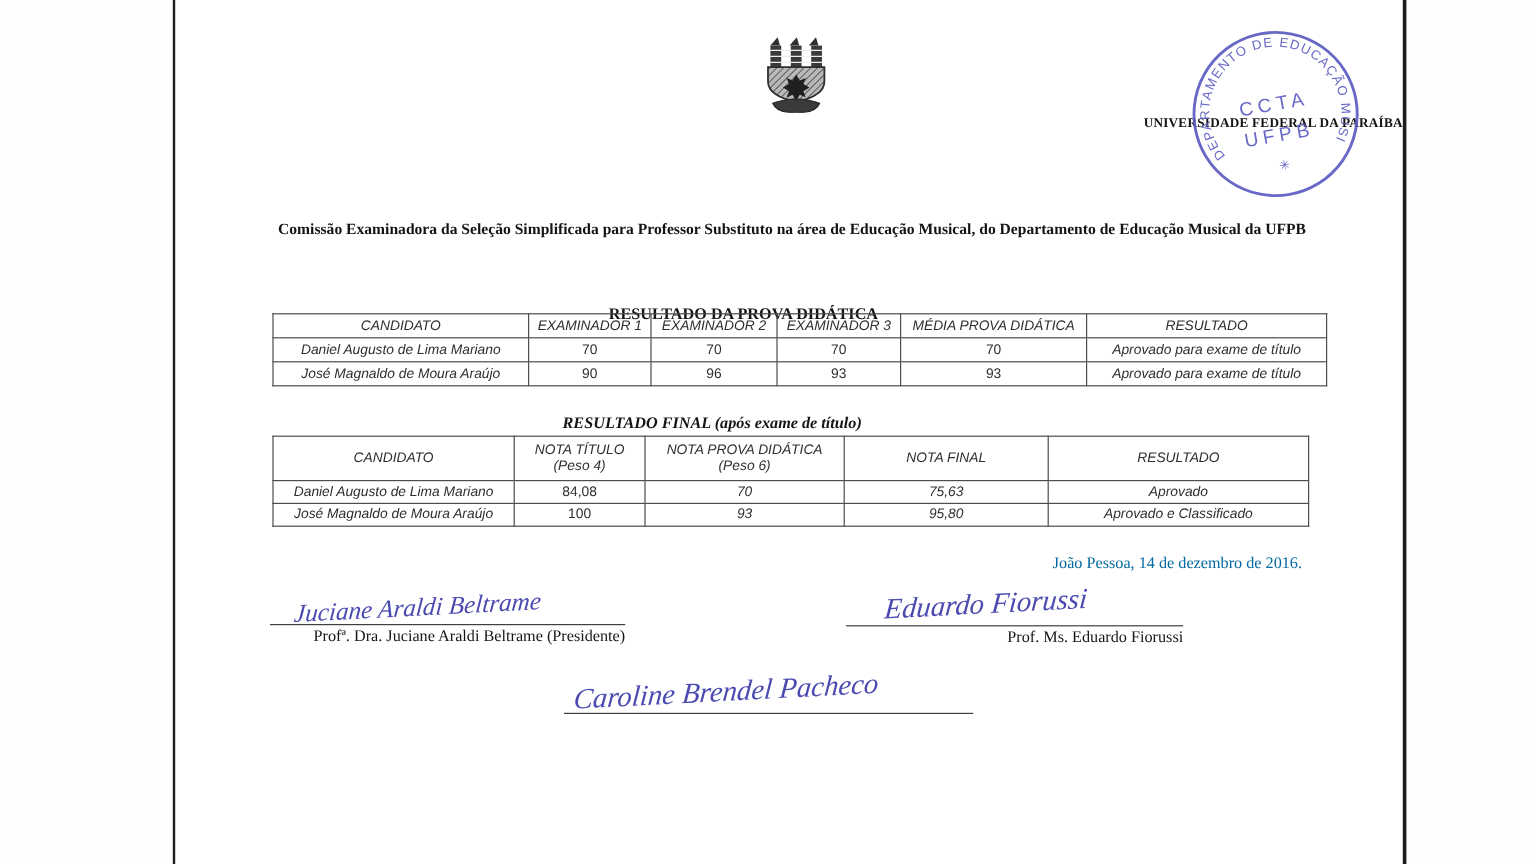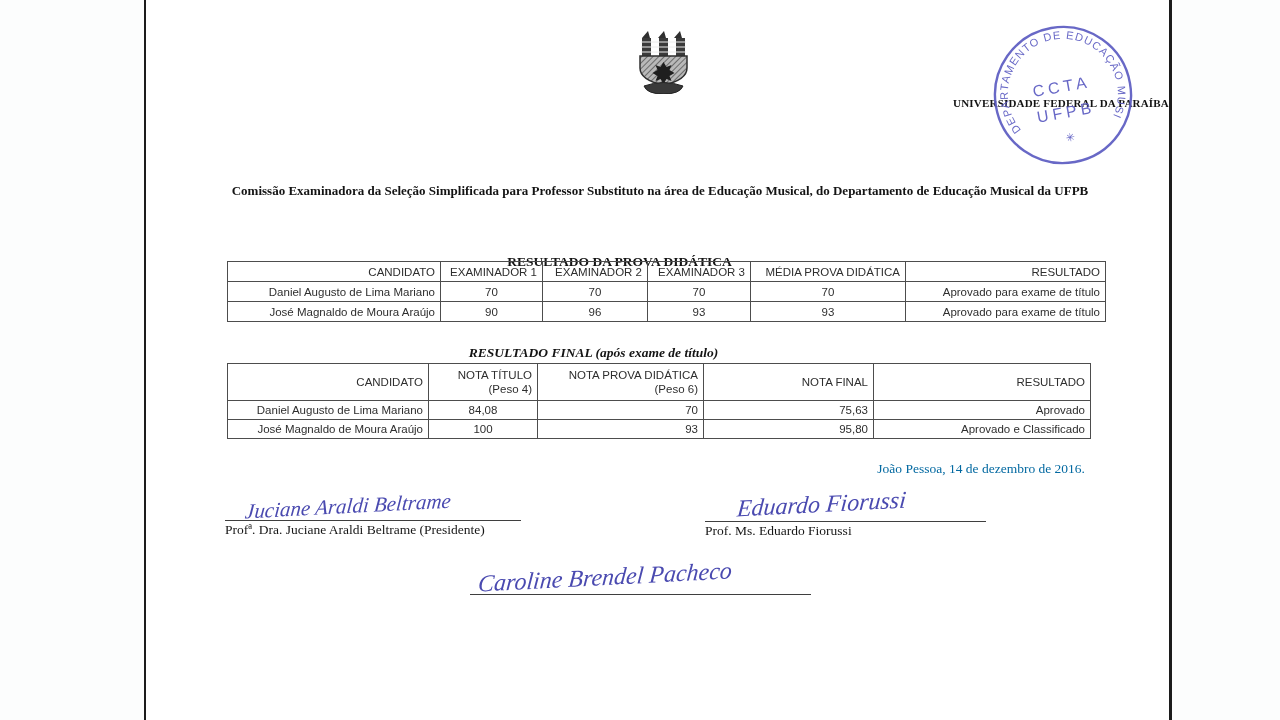--- a/index.html
+++ b/index.html
@@ -32,29 +32,29 @@
 
   table { border-collapse:collapse; table-layout:fixed; position:absolute;
           font-family:"Liberation Sans", sans-serif; font-size:11.5px; color:#2e2e2e; }
   td { border:1px solid #4d4d4d; padding:0 5px; overflow:hidden; white-space:pre-line; }
   .t1 { left:81px; top:261px; width:878px; }
   .t1 td { height:20px; }
   .t2 { left:81px; top:363px; width:863px; }
   .t2 .hrow td { height:37px; vertical-align:middle; line-height:14px; }
   .t2 .drow td { height:19px; }
   .c { text-align:center; }
-  .l { text-align:right; }
+  .l { text-align:center;font-style:italic; }
 
   
   .dateline { position:absolute; top:461px; right:84px; font-size:13.5px; color:#0369a1; }
 
   
   .sig { position:absolute; }
   .sig .line { height:0; border-bottom:1.6px solid #3f3f3f; }
-  .sig .printed { text-align:left; font-size:13.5px; color:#161616; margin-top:1px; }
+  .sig .printed { text-align:right; font-size:13.5px; color:#161616; margin-top:1px; }
   .hand { position:absolute; font-style:italic; color:#4a4ab0; white-space:nowrap;
           transform:rotate(-3deg) skewX(-8deg); font-family:"Liberation Serif", serif; }
   .sig1 { left:79px; top:520px; width:296px; }
   .sig1 .hand { left:20px; top:-26px; font-size:21px; }
   .sig2 { left:559px; top:521px; width:281px; }
   .sig2 .hand { left:32px; top:-30px; font-size:24px; }
   .sig3 { left:324px; top:594px; width:341px; }
   .sig3 .hand { left:8px; top:-30px; font-size:24px; }
 </style>
 </head>

